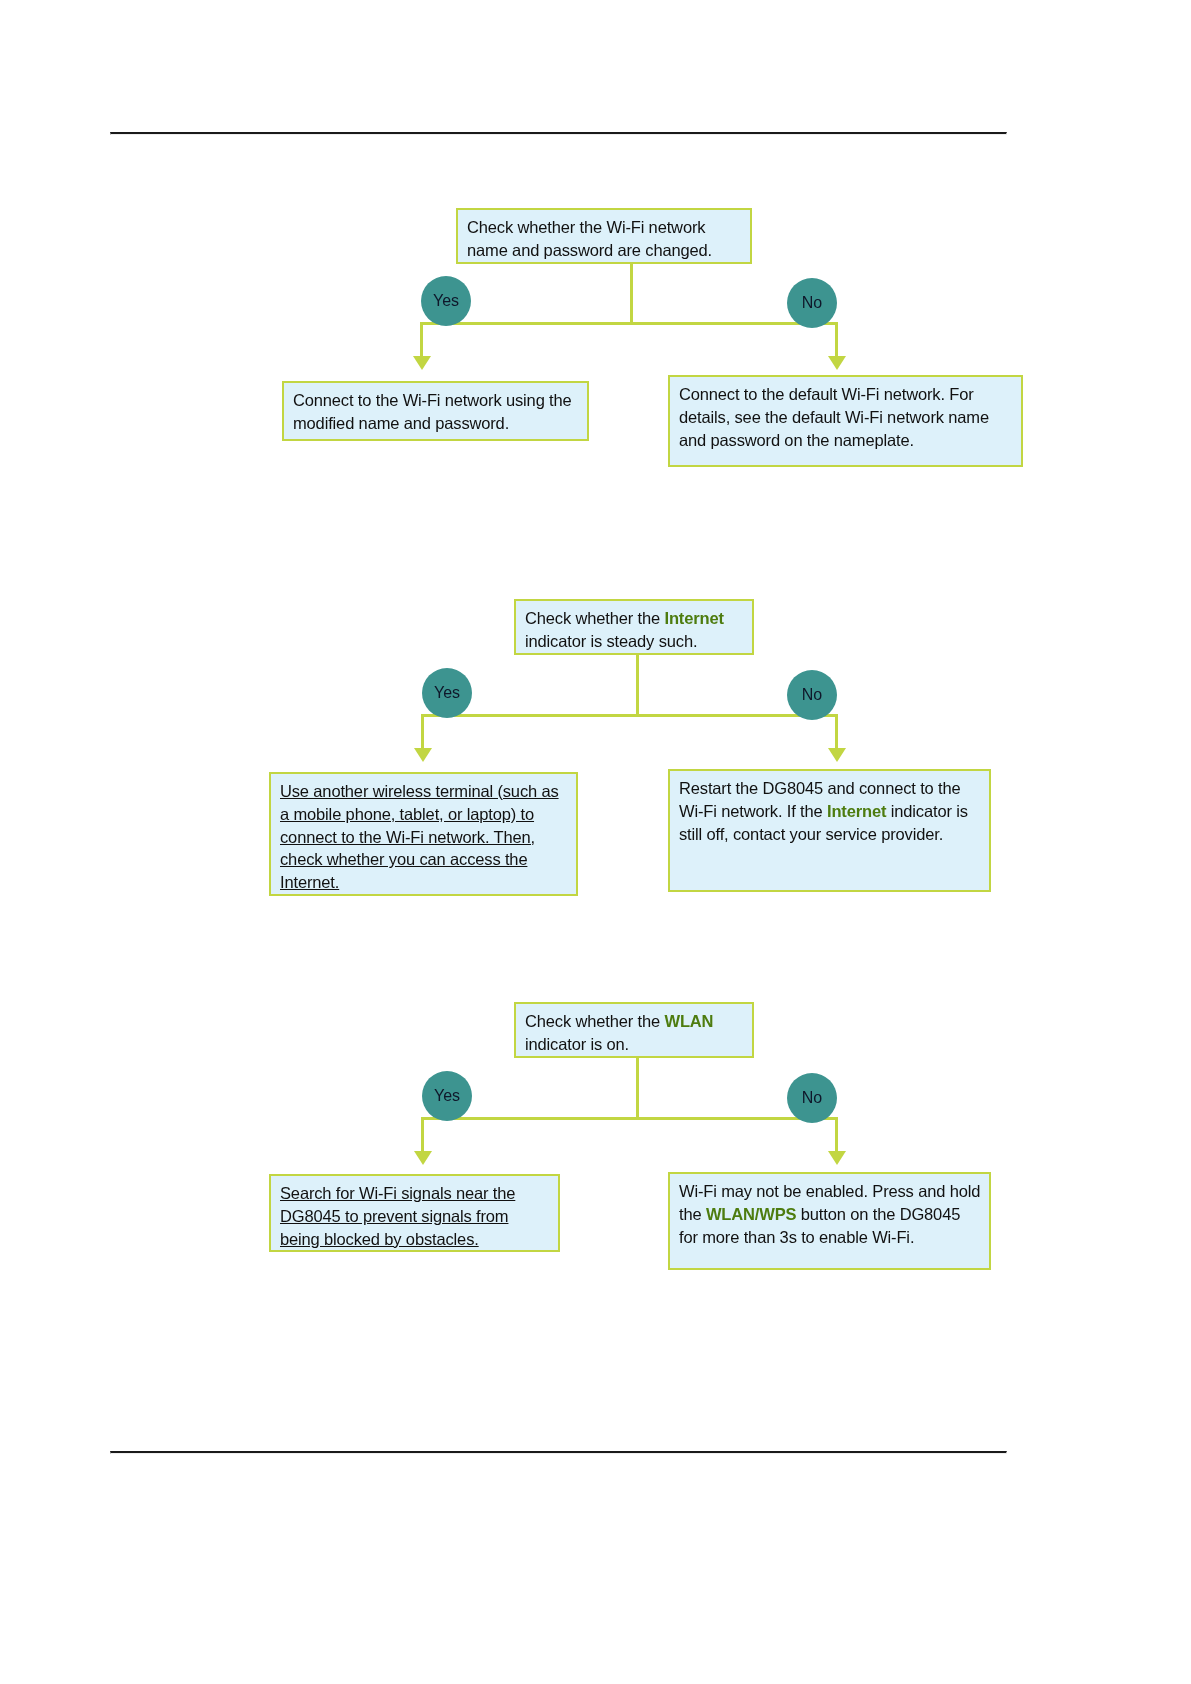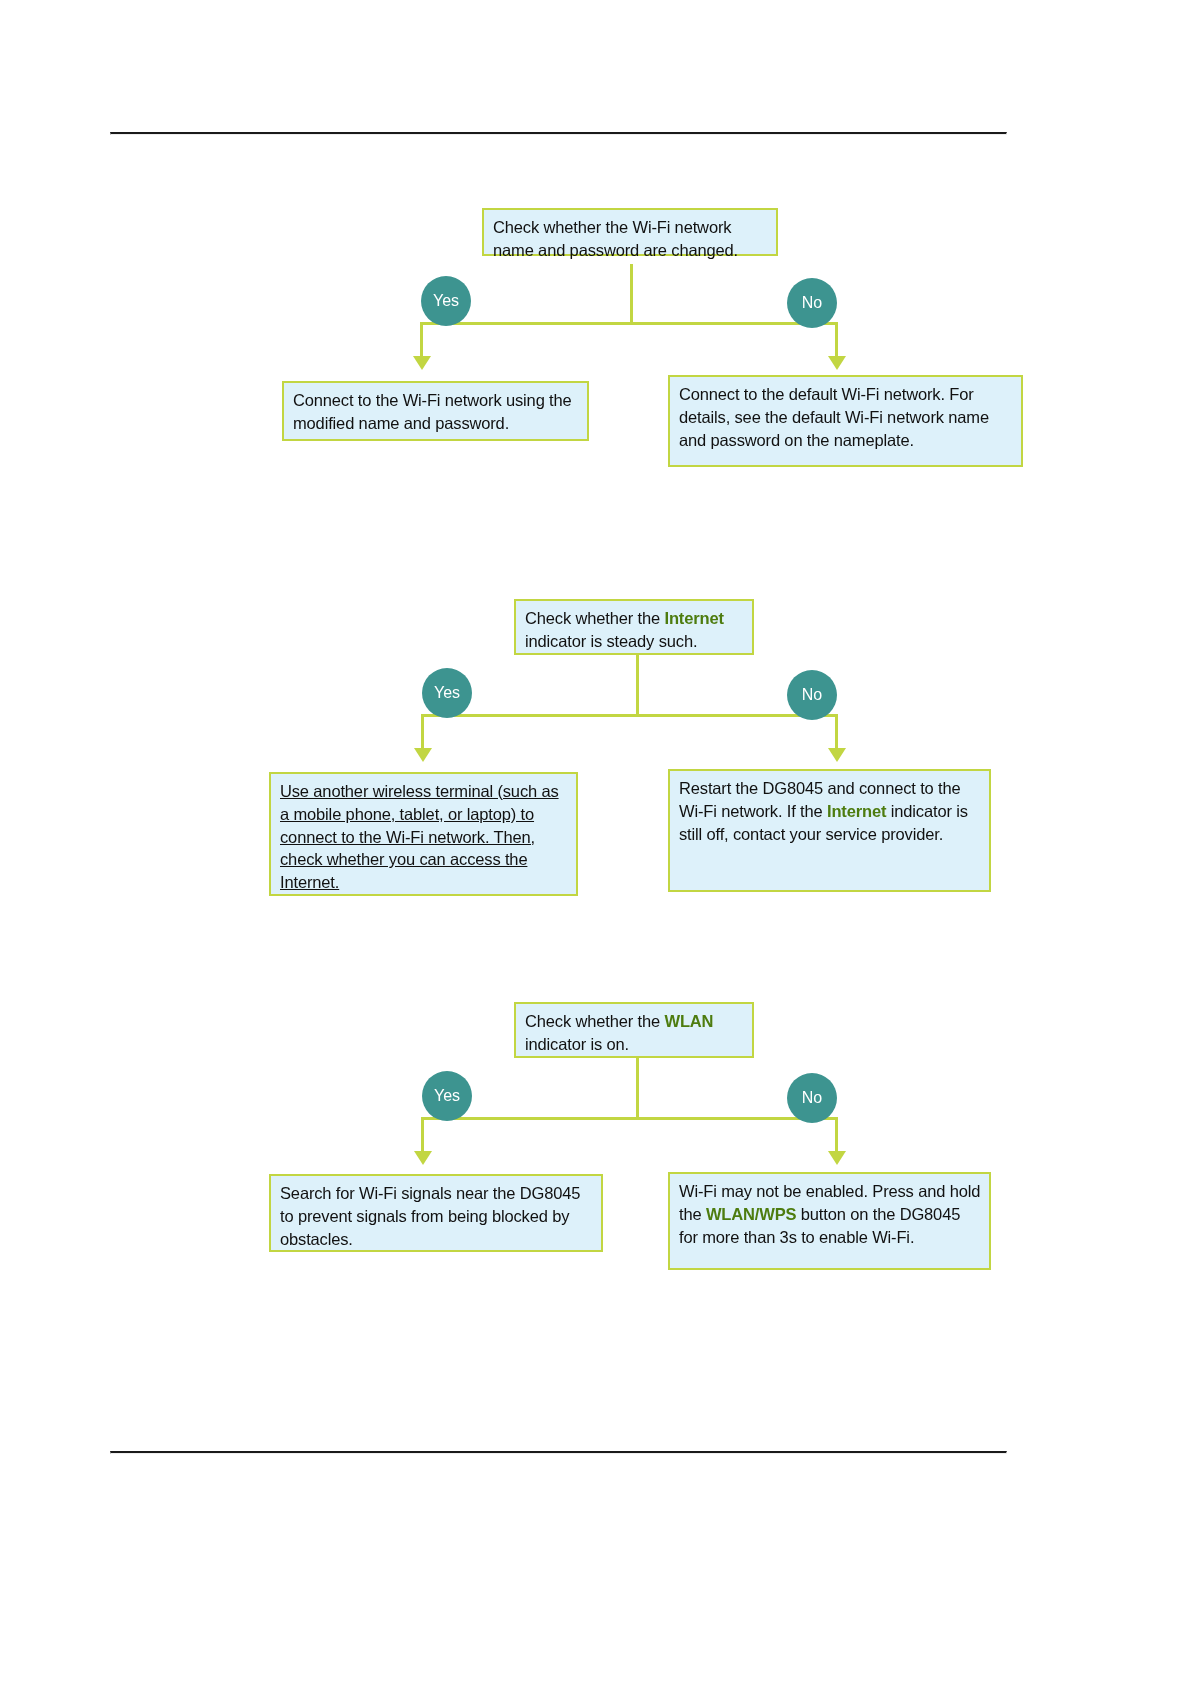--- a/index.html
+++ b/index.html
@@ -58,21 +58,21 @@
     font-weight: bold;
   }
 
   
   .circle {
     position: absolute;
     width: 50px;
     height: 50px;
     border-radius: 50%;
     background: #3d9490;
-    color: #ffffff;
+    color: #0f172a;
     font-size: 16px;
     display: flex;
     align-items: center;
     justify-content: center;
     z-index: 4;
   }
 
   
   .ln {
     position: absolute;
@@ -95,21 +95,21 @@
 </style>
 </head>
 <body>
 
 <div id="page">
 
   <hr class="rule top">
 
   <div class="flow f1">
 
-    <div class="box" style="left:482px; top:18px; width:296px; height:48px;">
+    <div class="box" style="left:456px; top:18px; width:296px; height:56px;">
       <span>Check whether the Wi-Fi network name and password are changed.</span><span class="hl"></span><span></span>
     </div>
 
     <div class="ln v" style="left:630px; top:74px; height:60px;"></div>
 
     <div class="ln h" style="left:420px; top:132px; width:418px;"></div>
 
     <div class="ln v" style="left:420px; top:132px; height:38px;"></div>
     <div class="arrow" style="left:413px; top:166px;"></div>
 
@@ -174,21 +174,21 @@
     <div class="ln v" style="left:835px; top:139px; height:38px;"></div>
     <div class="arrow" style="left:828px; top:173px;"></div>
 
     <div class="circle" style="left:422px; top:93px;">
       <span>Yes</span>
     </div>
     <div class="circle" style="left:787px; top:95px;">
       <span>No</span>
     </div>
 
-    <div class="box" style="left:269px; top:196px; width:334px; height:78px;">
+    <div class="box" style="left:269px; top:196px; width:291px; height:78px;text-decoration:underline;">
       <span>Search for Wi-Fi signals near the DG8045 to prevent signals from being blocked by obstacles.</span><span class="hl"></span><span></span>
     </div>
 
     <div class="box" style="left:668px; top:194px; width:323px; height:98px;">
       <span>Wi-Fi may not be enabled. Press and hold the </span><span class="hl">WLAN/WPS</span><span> button on the DG8045 for more than 3s to enable Wi-Fi.</span>
     </div>
   </div>
 
   <hr class="rule bot">
 

